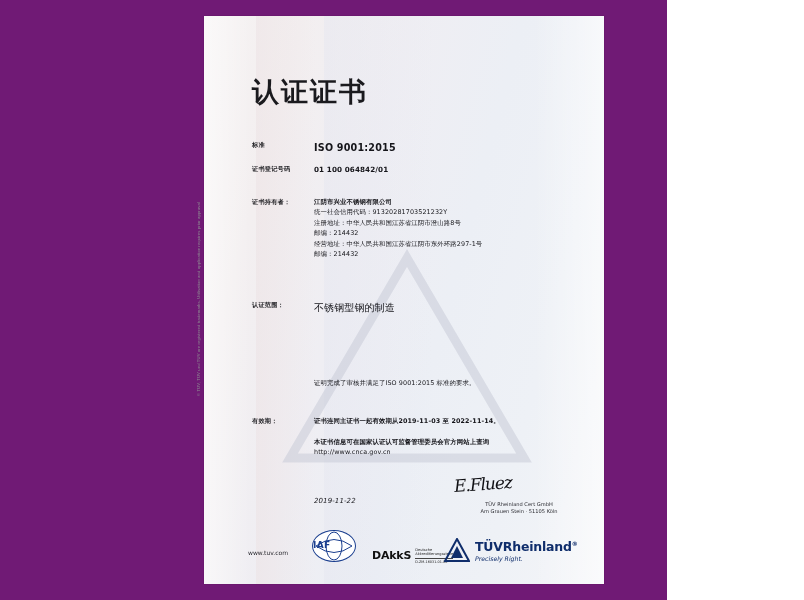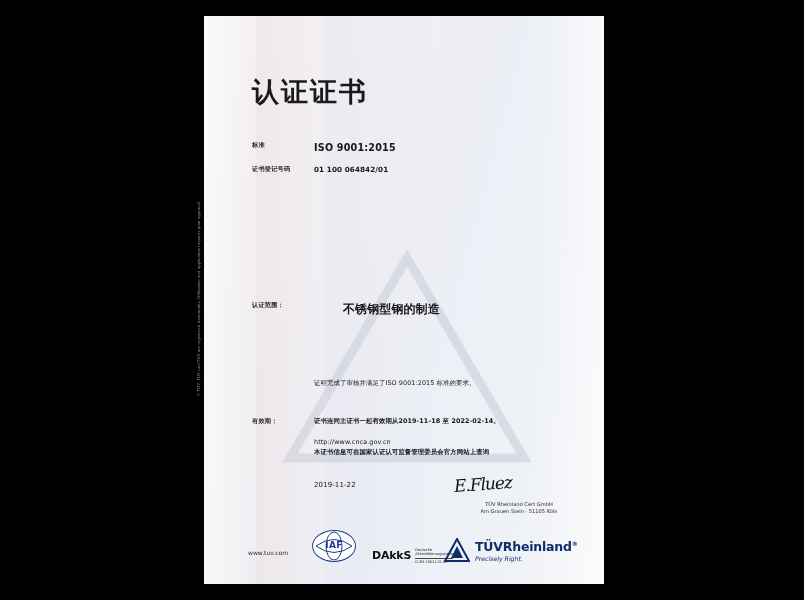--- a/index.html
+++ b/index.html
@@ -8,23 +8,23 @@
     background: #ffffff;
   }
   body {
     width: 804px;
     height: 600px;
     font-family: "Liberation Sans", sans-serif;
     overflow: hidden;
   }
   #stage {
     position: relative;
-    width: 804px;
+    width: 667px;
     height: 600px;
-    background: #000000;
+    background: #701a75;
   }
   
   #paper {
     position: absolute;
     left: 204px;
     top: 16px;
     width: 400px;
     height: 568px;
     background: linear-gradient(105deg,
         #f6f3f3 0%,
@@ -116,34 +116,33 @@
   .val.big {
     font-size: 9.6px;
     font-weight: bold;
     letter-spacing: 0.2px;
   }
   .val.mid {
     font-size: 7.2px;
     font-weight: bold;
   }
   .val.bold {
-    font-weight: bold;
-    font-size: 12px;
-    margin-left: 29px;
+    font-weight: normal;
+    font-size: 10px;
   }
   .val .line { display: block; }
   .val .line.b { font-weight: bold; }
 
   #r-standard   { top: 124px; }
   #r-regno      { top: 148px; }
   #r-holder     { top: 181px; }
   #r-scope      { top: 284px; }
   #r-statement  { top: 362px; }
   #r-validity   { top: 400px; }
-  #r-date       { top: 464px; }
+  #r-date       { top: 480px; font-style: italic; }
 
   #r-statement .val { font-size: 6.4px; }
   #r-date .val { font-size: 7px; font-weight: normal; }
 
   
   #signature {
     position: absolute;
     left: 250px;
     top: 462px;
     width: 130px;
@@ -199,21 +198,21 @@
     background: #ffffff;
     position: relative;
     overflow: hidden;
   }
   #iaf-ellipse .arcs {
     position: absolute; left: 0; top: 0;
   }
   #iaf-text {
     position: absolute;
     left: 0; right: 0; top: 9px;
-    text-align: center;
+    text-align: left;
     font-size: 9px;
     font-weight: bold;
     color: #1b3f8f;
     letter-spacing: 0.3px;
     font-family: "DejaVu Sans", sans-serif;
   }
   #dakks-wrap { display: flex; align-items: center; }
   #dakks-mark {
     font-size: 11px;
     font-weight: bold;
@@ -286,38 +285,49 @@
       <div class="row" id="r-standard">
         <div class="lbl">标准</div>
         <div class="val big">ISO 9001:2015</div>
       </div>
 
       <div class="row" id="r-regno">
         <div class="lbl">证书登记号码</div>
         <div class="val mid">01 100 064842/01</div>
       </div>
 
+      <div class="row" id="r-holder">
+        <div class="lbl">证书持有者：</div>
+        <div class="val">
+          <span class="line b">江阴市兴业不锈钢有限公司</span>
+          <span class="line">统一社会信用代码：91320281703521232Y</span>
+          <span class="line">注册地址：中华人民共和国江苏省江阴市澄山路8号</span>
+          <span class="line">邮编：214432</span>
+          <span class="line">经营地址：中华人民共和国江苏省江阴市东外环路297-1号</span>
+          <span class="line">邮编：214432</span>
+        </div>
+      </div>
 
       <div class="row" id="r-scope">
         <div class="lbl">认证范围：</div>
         <div class="val bold">不锈钢型钢的制造</div>
       </div>
 
       <div class="row" id="r-statement">
         <div class="lbl"></div>
         <div class="val">证明完成了审核并满足了ISO 9001:2015 标准的要求。</div>
       </div>
 
       <div class="row" id="r-validity">
         <div class="lbl">有效期：</div>
         <div class="val">
-          <span class="line b">证书连同主证书一起有效期从2019-11-18 至 2022-02-14。</span>
+          <span class="line b">证书连同主证书一起有效期从2019-11-03 至 2022-11-14。</span>
           <br>
+          <span class="line b">本证书信息可在国家认证认可监督管理委员会官方网站上查询</span>
           <span class="line">http://www.cnca.gov.cn</span>
-          <span class="line b">本证书信息可在国家认证认可监督管理委员会官方网站上查询</span>
         </div>
       </div>
 
       <div class="row" id="r-date">
         <div class="lbl"></div>
         <div class="val">2019-11-22</div>
       </div>
 
       <div id="signature">
         <div id="sig-mark">E.Fluez</div>

